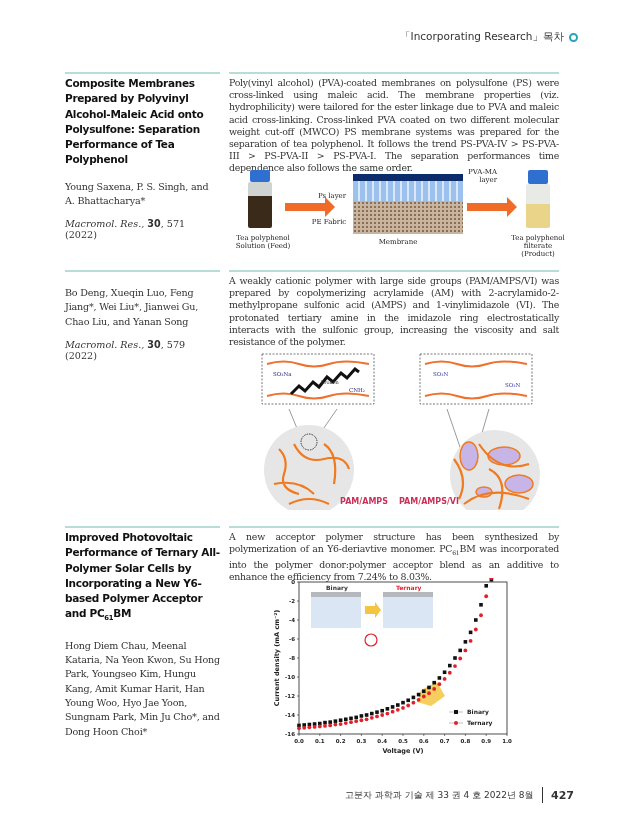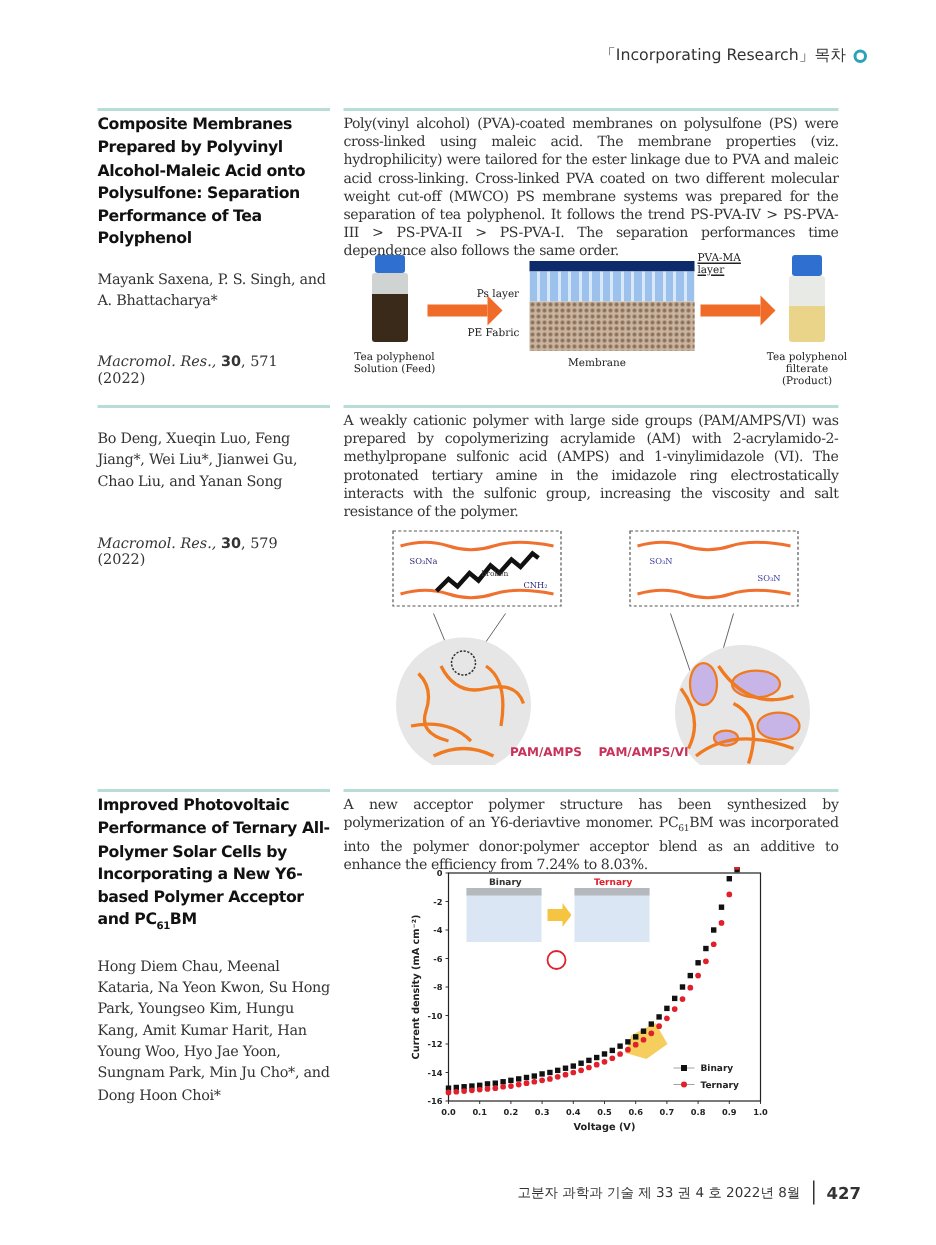--- a/index.html
+++ b/index.html
@@ -5,21 +5,21 @@
   * { margin:0; padding:0; box-sizing:border-box; }
   body { width:624px; height:830px; background:#fff; position:relative; overflow:hidden; font-family:"DejaVu Serif", serif; color:#222; }
   .header { position:absolute; top:30px; right:46px; font-family:"DejaVu Sans", sans-serif; font-size:10.5px; color:#333; display:flex; align-items:center; gap:5px; }
   .header .dot { width:9px; height:9px; border-radius:50%; border:2.5px solid #2aa3b8; display:inline-block; }
   .entry { position:absolute; left:65px; width:494px; }
   .rule { position:absolute; height:2px; background:#b8ddd7; }
   .left { position:absolute; left:0; width:155px; }
   .right { position:absolute; left:164px; width:330px; }
   .title { font-family:"DejaVu Sans", sans-serif; font-weight:bold; font-size:10.5px; line-height:15.3px; color:#111; letter-spacing:-0.3px; }
   .authors { font-size:9.6px; line-height:14.3px; color:#333; margin-top:12px; letter-spacing:-0.2px; }
-  .cite { font-size:9.6px; color:#333; margin-top:28px; }
+  .cite { font-size:9.6px; color:#333; margin-top:10px; }
   .cite i { font-style:italic; }
   .cite b { font-family:"DejaVu Sans", sans-serif; font-weight:bold; }
   .abstract { font-size:9.4px; line-height:12.2px; color:#333; text-align:justify; letter-spacing:-0.25px; }
   .fig { position:absolute; }
   .lbl { position:absolute; font-size:7px; color:#222; text-align:center; line-height:8px; font-family:"DejaVu Serif", serif; }
   .footer { position:absolute; top:787px; right:50px; font-family:"DejaVu Sans", sans-serif; font-size:9px; color:#333; display:flex; align-items:center; gap:8px; }
   .footer .sep { width:1.5px; height:16px; background:#333; }
   .footer .pg { font-weight:bold; font-size:11px; }
   sub { font-size:65%; }
 </style>
@@ -29,21 +29,21 @@
 <div class="header">
   <span>「Incorporating Research」목차</span>
   <span class="dot"></span>
 </div>
 
 <div class="entry" style="top:72px;height:190px;">
   <div class="rule" style="left:0;top:0;width:155px;"></div>
   <div class="rule" style="left:164px;top:0;width:330px;"></div>
   <div class="left" style="top:4px;">
     <div class="title">Composite Membranes Prepared by Polyvinyl Alcohol-Maleic Acid onto Polysulfone: Separation Performance of Tea Polyphenol</div>
-    <div class="authors">Mayank Saxena, P. S. Singh, and A. Bhattacharya*</div>
+    <div class="authors">Young Saxena, P. S. Singh, and A. Bhattacharya*</div>
     <div class="cite"><i>Macromol. Res.,</i> <b>30</b><span>, </span><span>571 (2022)</span></div>
   </div>
   <div class="right abstract" style="top:5px;">Poly(vinyl alcohol) (PVA)-coated membranes on polysulfone (PS) were cross-linked using maleic acid. The membrane properties (viz. hydrophilicity) were tailored for the ester linkage due to PVA and maleic acid cross-linking. Cross-linked PVA coated on two different molecular weight cut-off (MWCO) PS membrane systems was prepared for the separation of tea polyphenol. It follows the trend PS-PVA-IV &gt; PS-PVA-III &gt; PS-PVA-II &gt; PS-PVA-I. The separation performances time dependence also follows the same order.</div>
 
   <div class="fig" style="left:170px;top:96px;width:330px;height:92px;">
 
     <div style="position:absolute;left:10px;top:2px;width:30px;height:60px;">
       <div style="position:absolute;left:5px;top:0;width:20px;height:12px;background:#2e6fd0;border-radius:2px;"></div>
       <div style="position:absolute;left:3px;top:12px;width:24px;height:46px;background:linear-gradient(#cfd3d2 0 30%,#3a2a1a 30% 100%);border-radius:2px;"></div>
     </div>
@@ -53,21 +53,21 @@
     <div style="position:absolute;left:90px;top:29px;width:0;height:0;border-left:10px solid #f06a28;border-top:10px solid transparent;border-bottom:10px solid transparent;"></div>
     <div class="lbl" style="left:82px;top:24px;width:30px;">Ps layer</div>
     <div class="lbl" style="left:76px;top:50px;width:36px;">PE Fabric</div>
 
     <div style="position:absolute;left:118px;top:6px;width:110px;height:60px;">
       <div style="height:7px;background:#0d2a6b;"></div>
       <div style="height:20px;background:repeating-linear-gradient(90deg,#9cc1ec 0 5px,#d9e8f8 5px 7px);"></div>
       <div style="height:33px;background:radial-gradient(#8a6e55 1px,transparent 1.5px) 0 0/4px 4px,#c9b4a0;"></div>
     </div>
     <div class="lbl" style="left:138px;top:70px;width:50px;">Membrane</div>
-    <div class="lbl" style="left:230px;top:0px;width:32px;text-align:left;text-decoration:underline;">PVA-MA layer</div>
+    <div class="lbl" style="left:230px;top:0px;width:32px;text-align:right;">PVA-MA layer</div>
 
     <div style="position:absolute;left:232px;top:35px;width:40px;height:8px;background:#f06a28;"></div>
     <div style="position:absolute;left:272px;top:29px;width:0;height:0;border-left:10px solid #f06a28;border-top:10px solid transparent;border-bottom:10px solid transparent;"></div>
 
     <div style="position:absolute;left:288px;top:2px;width:30px;height:60px;">
       <div style="position:absolute;left:5px;top:0;width:20px;height:14px;background:#2e6fd0;border-radius:2px;"></div>
       <div style="position:absolute;left:3px;top:14px;width:24px;height:44px;background:linear-gradient(#e8eae6 0 45%,#e9d48a 45% 100%);border-radius:2px;"></div>
     </div>
     <div class="lbl" style="left:272px;top:66px;width:62px;">Tea polyphenol filterate (Product)</div>
   </div>

